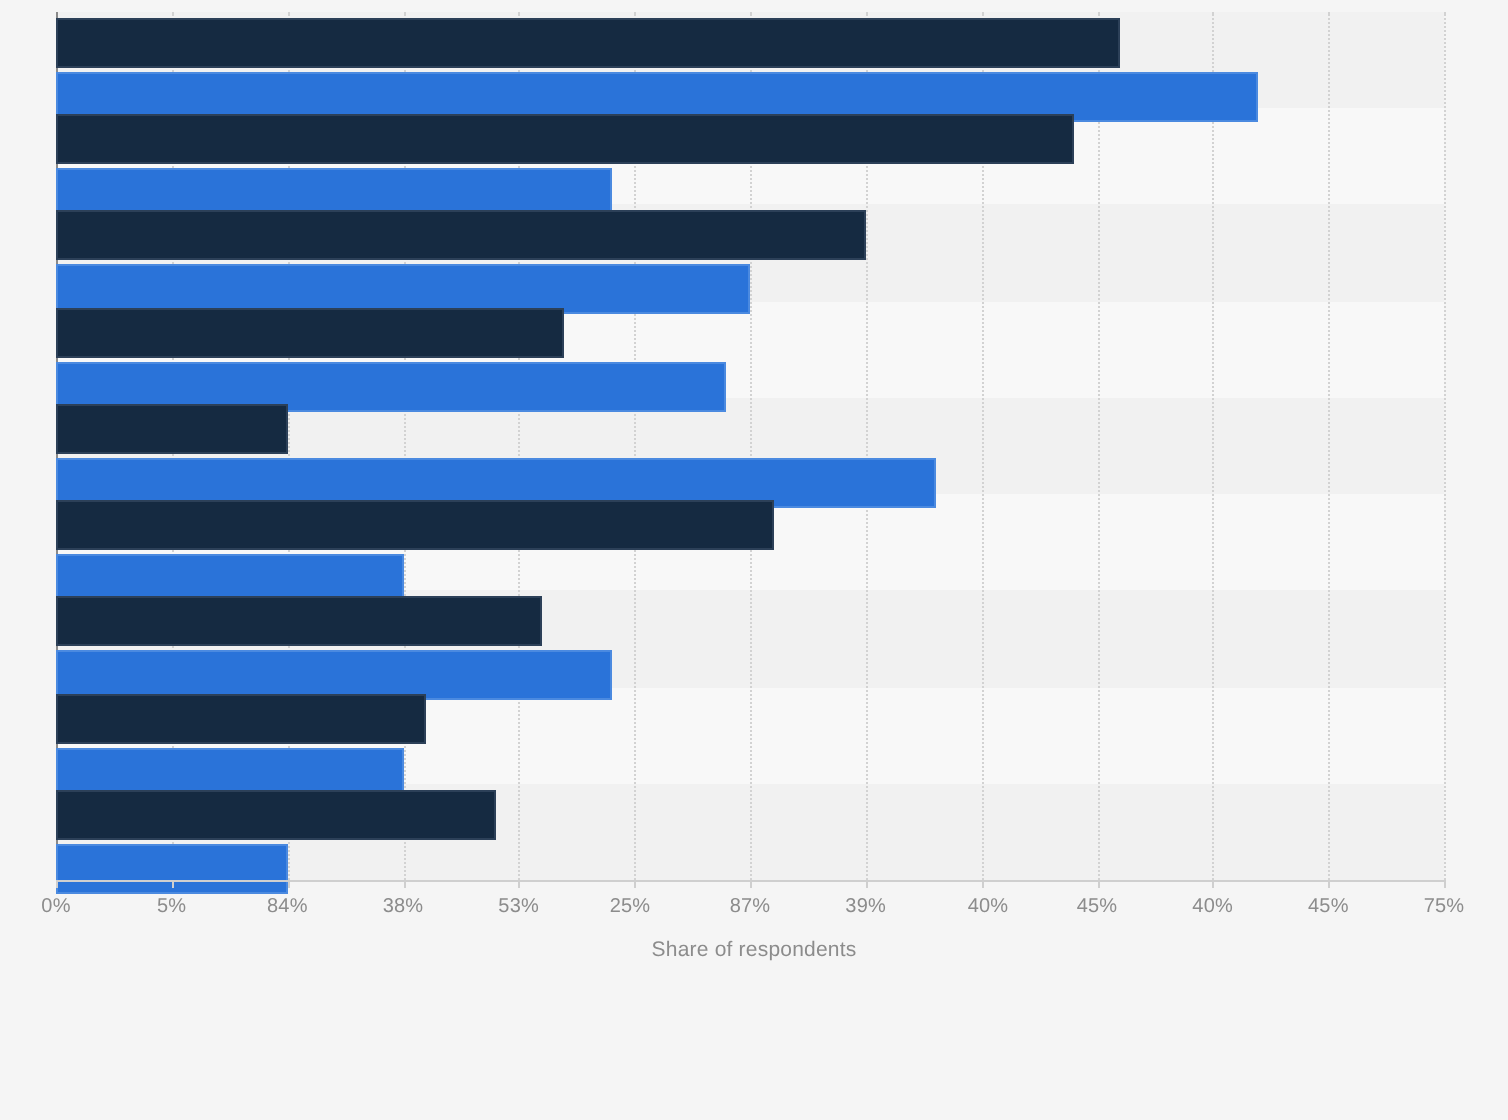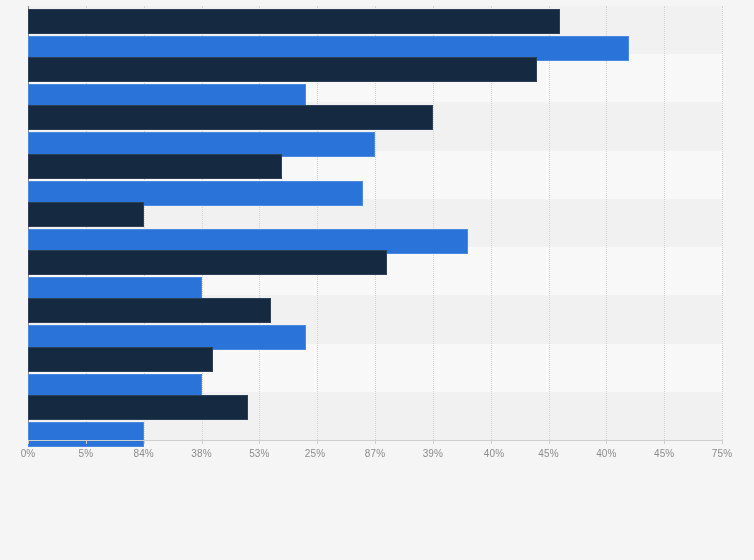--- a/index.html
+++ b/index.html
@@ -181,15 +181,16 @@
       <div class="tick-label" style="left: 494px;">40%</div>
       <div class="tick-mark" style="left: 548.5px;"></div>
       <div class="tick-label" style="left: 548.5px;">45%</div>
       <div class="tick-mark" style="left: 606.333px;"></div>
       <div class="tick-label" style="left: 606.333px;">40%</div>
       <div class="tick-mark" style="left: 664.167px;"></div>
       <div class="tick-label" style="left: 664.167px;">45%</div>
       <div class="tick-mark" style="left: 722px;"></div>
       <div class="tick-label" style="left: 722px;">75%</div>
     </div>
+  <div id="x-axis-title">Share of respondents</div>
   <div id="footer-area"></div>
 
 </div>
 
 </body></html>

